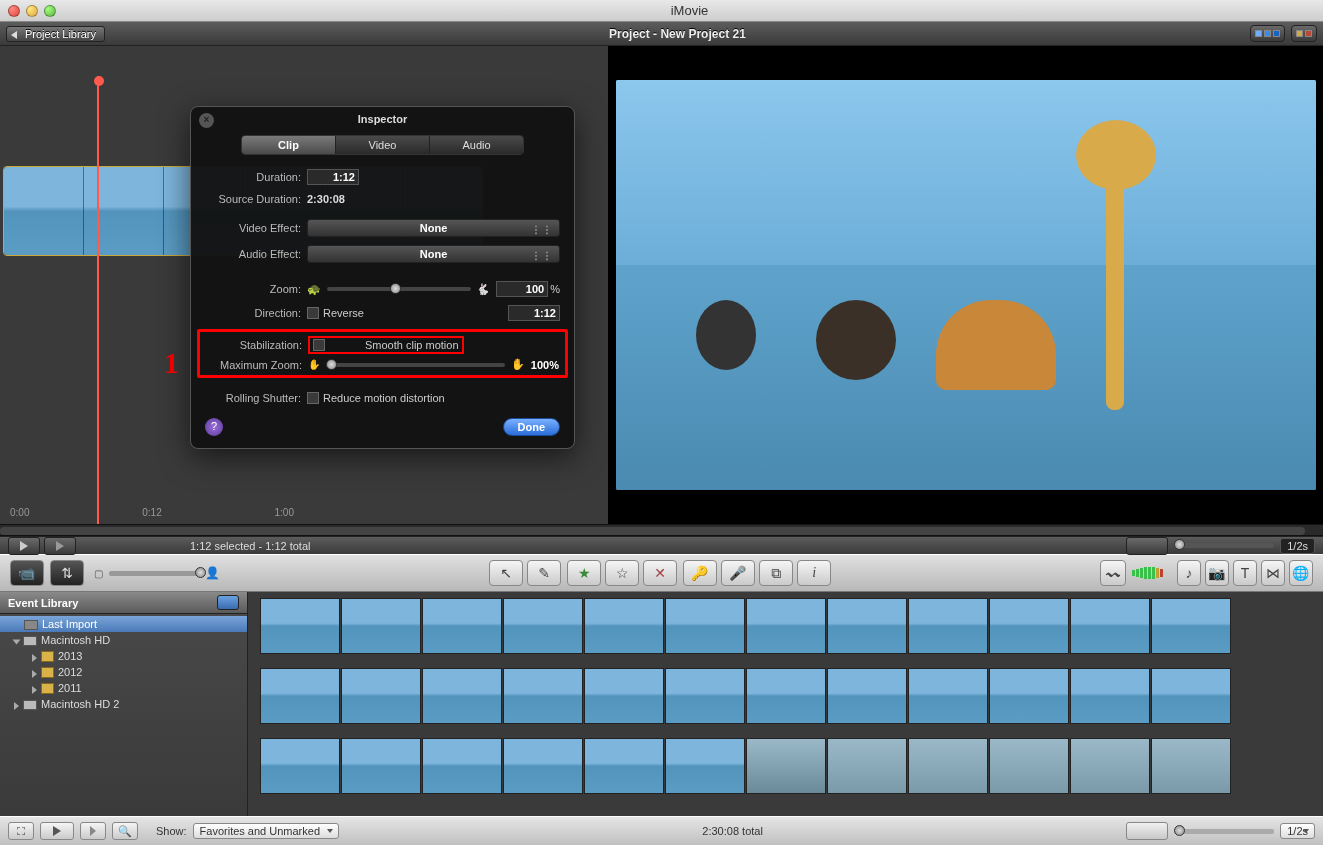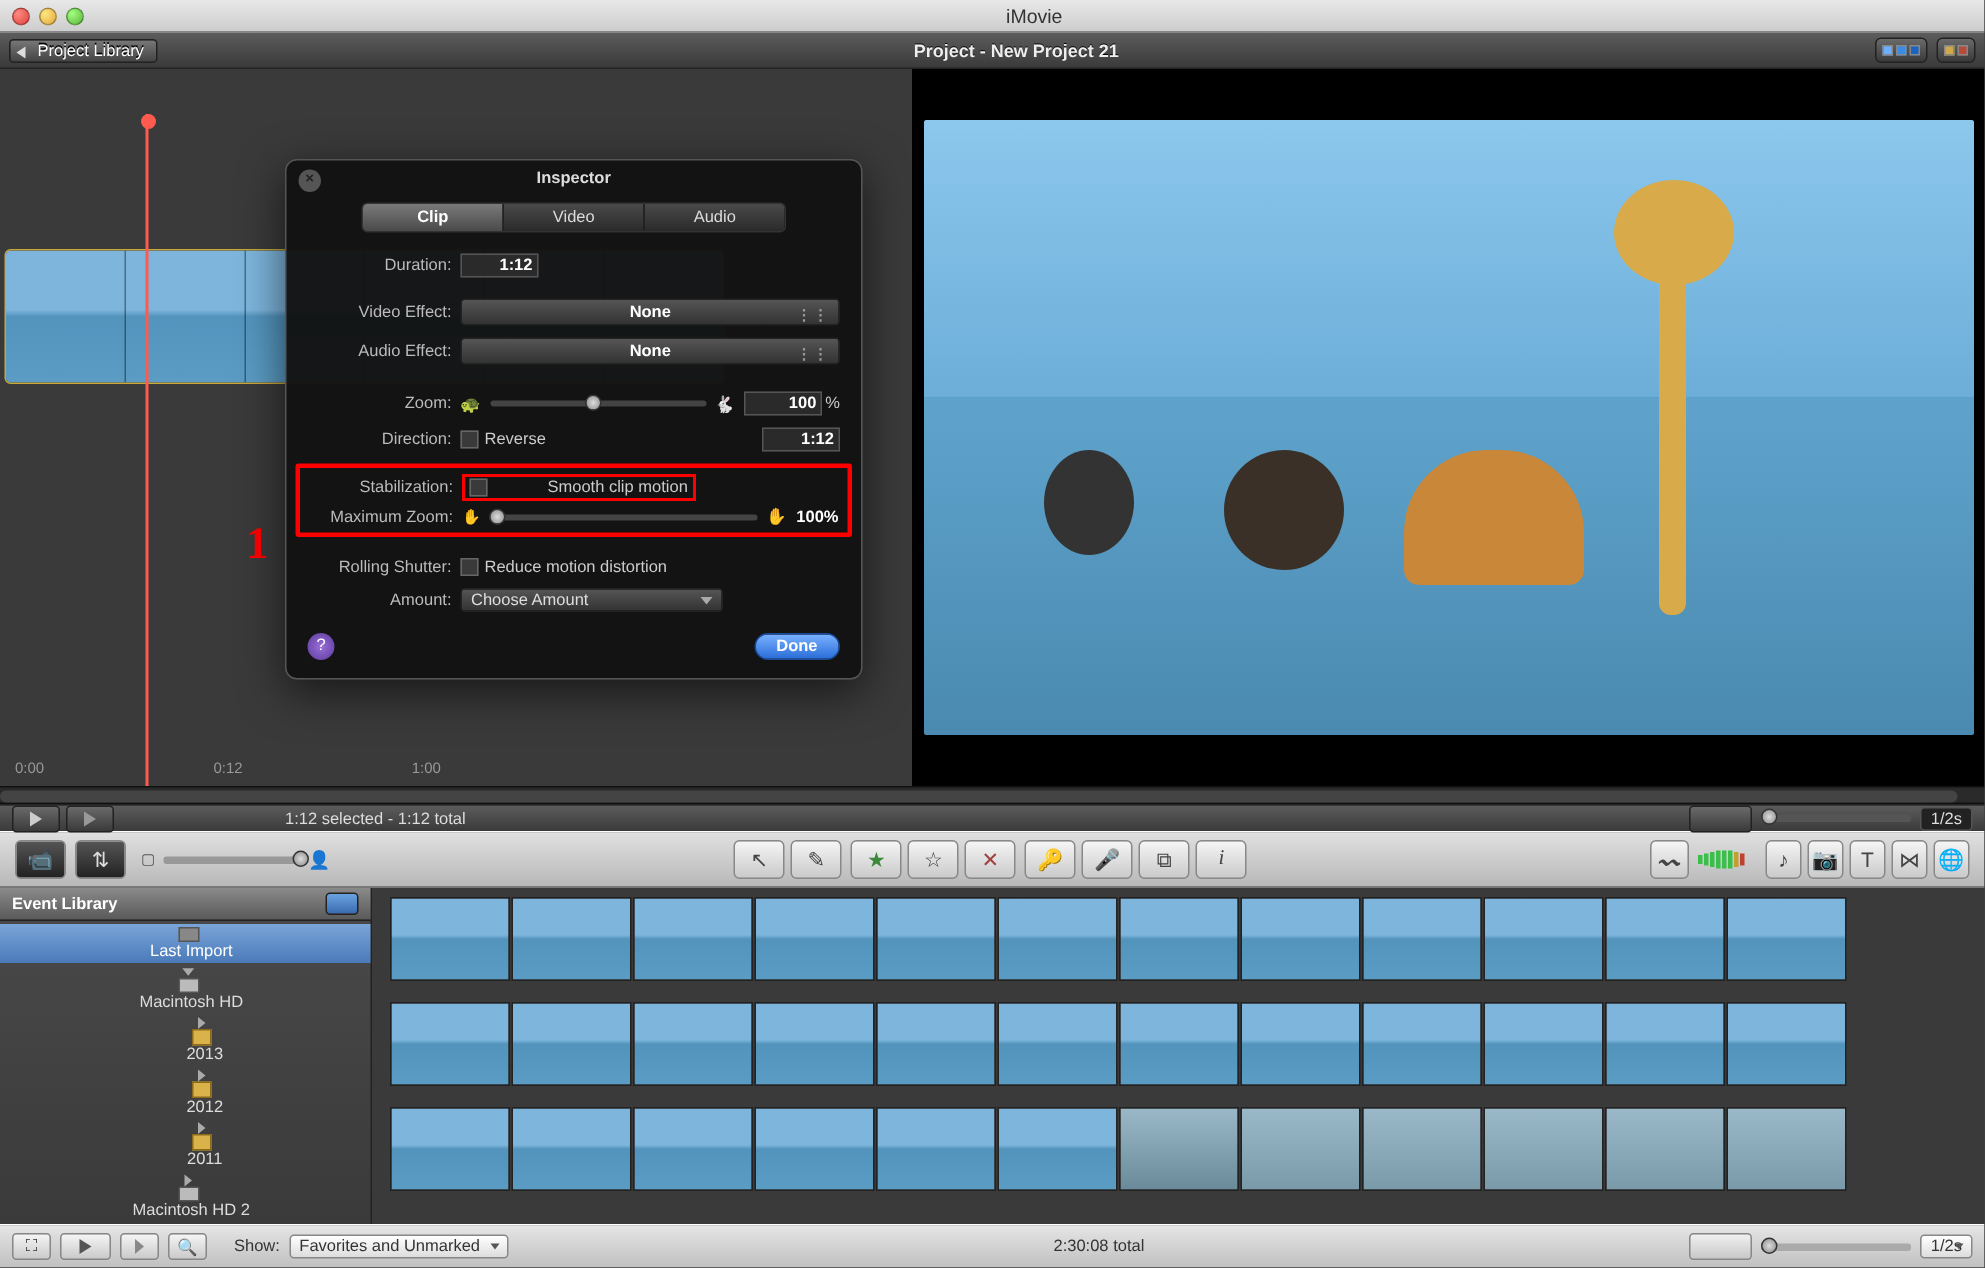--- a/index.html
+++ b/index.html
@@ -85,21 +85,21 @@
 .mgroup { display:flex; gap:4px; }
 .audio-meter{display:flex;align-items:center;gap:1px;}
 .audio-meter .bar{width:3px;background:#3ac04a;}
 
 
 .eventwrap { display:flex; height:224px; }
 .evt-side { width:248px; background:linear-gradient(#4a4a4a,#3a3a3a); border-right:1px solid #222;}
 .evt-head { height:22px; background:linear-gradient(#8a8a8a,#5a5a5a); display:flex; align-items:center; padding:0 8px; font-size:11px; color:#fff; font-weight:bold; border-bottom:1px solid #222;}
 .evt-head .hd-btn{margin-left:auto;width:22px;height:15px;background:linear-gradient(#6aa3e0,#3a6ab0);border:1px solid #222;border-radius:3px;}
 .tree { font-size:11px; color:#ddd; padding:2px 0;}
-.tree .node { display:flex; align-items:center; padding:2px 6px 2px 14px; cursor:pointer;flex-direction:column;}
+.tree .node { display:flex; align-items:flex-end; padding:2px 6px 2px 14px; cursor:pointer;}
 .tree .node.sel{background:linear-gradient(#7aa5d9,#4a7ab9);color:#fff;}
 .tree .node .tri{display:inline-block;width:0;height:0;border-top:4px solid transparent;border-bottom:4px solid transparent;border-left:5px solid #aaa;margin-right:4px;}
 .tree .node .tri.down{transform:rotate(90deg);}
 .tree .ico-film{width:14px;height:10px;background:#888;margin-right:4px;border:1px solid #555;}
 .tree .ico-hd{width:14px;height:10px;background:#bbb;margin-right:4px;border:1px solid #555;border-radius:1px;}
 .tree .ico-cal{width:13px;height:11px;background:#d9b24a;margin-right:4px;border:1px solid #8a6a1a;}
 .tree .indent{padding-left:32px;}
 
 .evt-clips { flex:1; background:#3a3a3a; overflow:hidden; padding:6px 12px;}
 .evt-row { display:flex; gap:1px; margin-bottom:14px; height:56px;}
@@ -170,20 +170,24 @@
       <div class="insp-tabs">
         <div class="active">Clip</div>
         <div>Video</div>
         <div>Audio</div>
       </div>
 
       <div class="irow">
         <div class="lbl">Duration:</div>
         <input type="text" value="1:12" style="">
       </div>
+      <div class="irow">
+        <div class="lbl">Source Duration:</div>
+        <div class="txt">2:30:08</div>
+      </div>
       <div style="height:6px"></div>
       <div class="irow">
         <div class="lbl">Video Effect:</div>
         <div class="effect-btn"><span>None</span><span class="dots">⋮⋮</span></div>
       </div>
       <div class="irow">
         <div class="lbl">Audio Effect:</div>
         <div class="effect-btn"><span>None</span><span class="dots">⋮⋮</span></div>
       </div>
       <div style="height:10px"></div>
@@ -222,24 +226,20 @@
           <span style="color:#aaa">✋</span>
           <span style="margin-left:6px;font-weight:bold;color:#fff">100%</span>
         </div>
       </div>
 
       <div style="height:6px"></div>
       <div class="irow">
         <div class="lbl">Rolling Shutter:</div>
         <span class="chk"></span>
         <span>Reduce motion distortion</span>
-      </div>
-      <div class="irow">
-        <div class="lbl">Amount:</div>
-        <div class="dropdown"><span>Choose Amount</span></div>
       </div>
 
       <div class="insp-footer">
         <span class="help-btn">?</span>
         <span class="done-btn">Done</span>
       </div>
     </div>
 
   </div>
   <div class="right">

